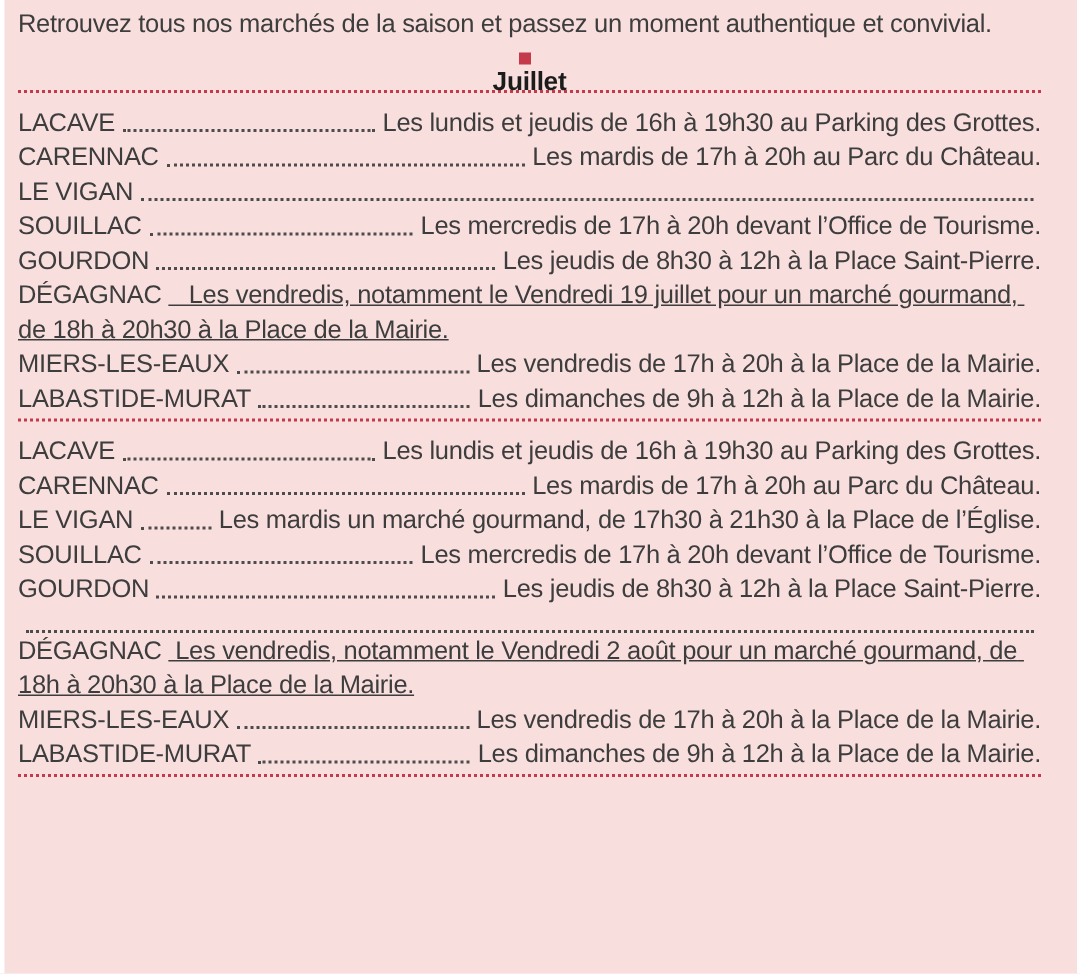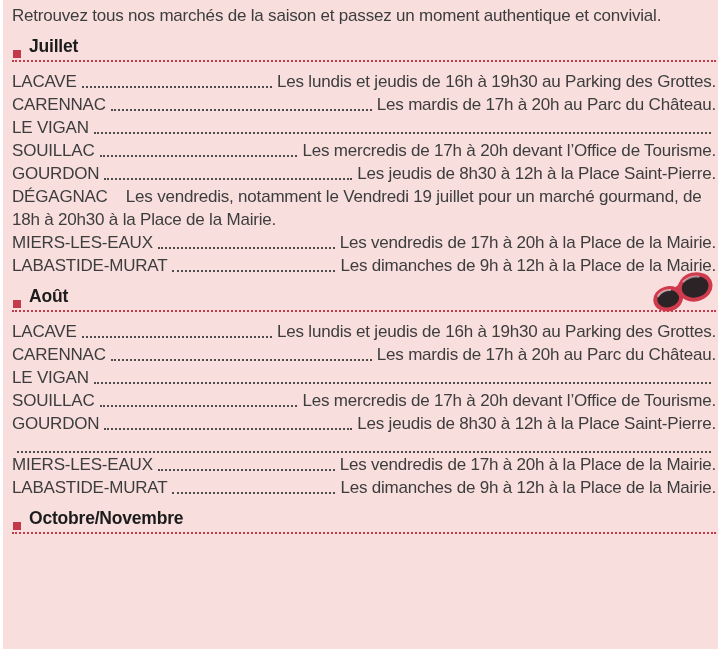--- a/index.html
+++ b/index.html
@@ -7,34 +7,35 @@
     width: 720px; height: 649px;
     background: #ffffff;
     overflow: hidden;
     font-family: "Liberation Sans", sans-serif;
   }
   .page {
     box-sizing: border-box;
     margin-left: 3px; margin-right: 2px;
     height: 649px;
     background: #f8dedd;
-    padding: 4px 2px 8px 9px;
+    padding: 4px 24px 8px 9px;
     font-size: 17px;
     line-height: 23px;
     letter-spacing: -0.2px;
     color: #3d3d3d;
   }
   .intro { margin: 0; }
   .section { position: relative; }
   .section-header {
     position: relative;
     display: flex;
-    align-items: flex-end;
+    align-items: center;
     margin-top: 8px;
     height: 23px;
+    flex-direction: column;
   }
   .bullet {
     width: 8px; height: 8px;
     background: #c43a4b;
     margin: 0 8px 0 1px;
     flex: 0 0 auto;
   }
   .section-title {
     font-size: 17.5px;
     font-weight: bold;
@@ -51,21 +52,21 @@
   .city { white-space: nowrap; flex: 0 0 auto; }
   .leader {
     flex: 1 1 auto;
     min-width: 10px;
     margin: 0 5px;
     height: 16px;
     border-bottom: 2px dotted #4c4c4c;
   }
   .desc { white-space: nowrap; flex: 0 0 auto; }
   .entry.flow { display: block; }
-  .entry.flow .desc { white-space: pre-wrap; }
+  .entry.flow .desc { white-space: pre-wrap; text-decoration: underline; }
   .section-text { margin: 8px 0 0 0; }
   .sunglasses {
     position: absolute;
     right: 0; top: -13px;
     width: 66px; height: 40px;
   }
   .sunglasses svg { width: 100%; height: 100%; display: block; }
 </style>
 </head>
 <body>
@@ -125,89 +126,75 @@
   <div class="entry">
     <span class="city">LABASTIDE-MURAT</span>
     <span class="leader"></span>
     <span class="desc">Les dimanches de 9h à 12h à la Place de la Mairie.</span>
   </div>
 </div>
 
   </section>
 
   <section class="section">
-    <div class="section-header">
-      <span class="bullet"></span>
-      <h2 class="section-title">Août</h2>
-      <span class="sunglasses">
-        <svg viewBox="0 0 66 40" aria-hidden="true">
-          <g transform="rotate(-14 33 20)">
-            <path d="M25 18 Q33 11 41 15" fill="none" stroke="#cf3a4c" stroke-width="5" stroke-linecap="round"></path>
-            <ellipse cx="17" cy="23" rx="13" ry="10.5" fill="#2b2326" stroke="#cf3a4c" stroke-width="4"></ellipse>
-            <ellipse cx="46" cy="18" rx="15.5" ry="12.5" fill="#2b2326" stroke="#cf3a4c" stroke-width="4"></ellipse>
-            <path d="M8 18 Q13 13 21 15" fill="none" stroke="#ffffff" stroke-opacity="0.55" stroke-width="2" stroke-linecap="round"></path>
-            <path d="M36 10 Q44 6 52 9" fill="none" stroke="#ffffff" stroke-opacity="0.45" stroke-width="2" stroke-linecap="round"></path>
-          </g>
-        </svg>
-      </span>
-    </div>
     <div class="sep"></div>
     <div class="entries">
   <div class="entry">
     <span class="city">LACAVE</span>
     <span class="leader"></span>
     <span class="desc">Les lundis et jeudis de 16h à 19h30 au Parking des Grottes.</span>
   </div>
 
   <div class="entry">
     <span class="city">CARENNAC</span>
     <span class="leader"></span>
     <span class="desc">Les mardis de 17h à 20h au Parc du Château.</span>
   </div>
 
   <div class="entry">
     <span class="city">LE VIGAN</span>
     <span class="leader"></span>
+    <span class="desc">Les mardis un marché gourmand, de 17h30 à 21h30 à la Place de l’Église.</span>
   </div>
 
   <div class="entry">
     <span class="city">SOUILLAC</span>
     <span class="leader"></span>
     <span class="desc">Les mercredis de 17h à 20h devant l’Office de Tourisme.</span>
   </div>
 
   <div class="entry">
     <span class="city">GOURDON</span>
     <span class="leader"></span>
     <span class="desc">Les jeudis de 8h30 à 12h à la Place Saint-Pierre.</span>
   </div>
 
   <div class="entry">
     <span class="leader"></span>
   </div>
 
+  <div class="entry flow">
+    <span class="city">DÉGAGNAC</span>
+    
+    <span class="desc"> Les vendredis, notamment le Vendredi 2 août pour un marché gourmand, de 18h à 20h30 à la Place de la Mairie.</span>
+  </div>
 
   <div class="entry">
     <span class="city">MIERS-LES-EAUX</span>
     <span class="leader"></span>
     <span class="desc">Les vendredis de 17h à 20h à la Place de la Mairie.</span>
   </div>
 
   <div class="entry">
     <span class="city">LABASTIDE-MURAT</span>
     <span class="leader"></span>
     <span class="desc">Les dimanches de 9h à 12h à la Place de la Mairie.</span>
   </div>
 </div>
 
   </section>
 
   <section class="section">
-    <div class="section-header">
-      <span class="bullet"></span>
-      <h2 class="section-title">Octobre/Novembre</h2>
-
-    </div>
     <div class="sep"></div>
 
   </section>
 </div>
 </div>
 
 </body></html>

